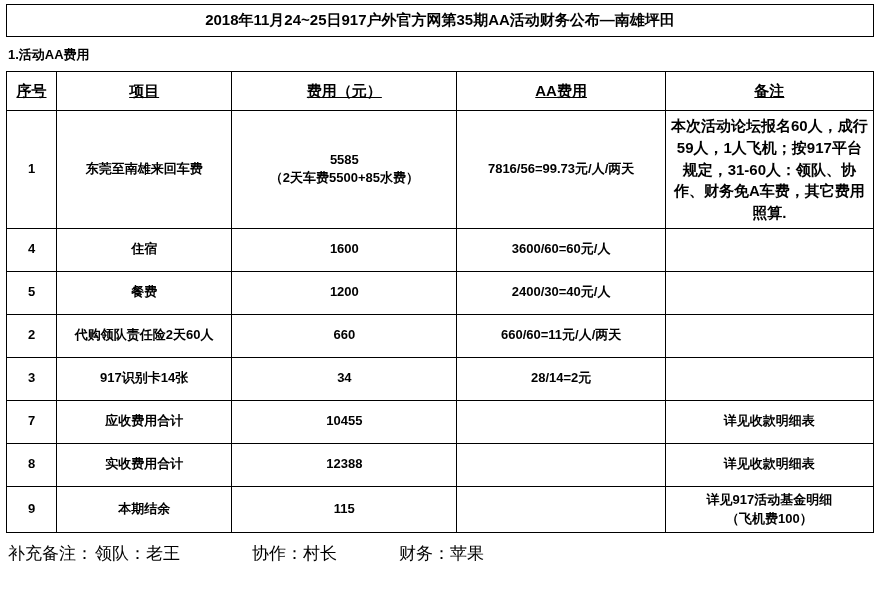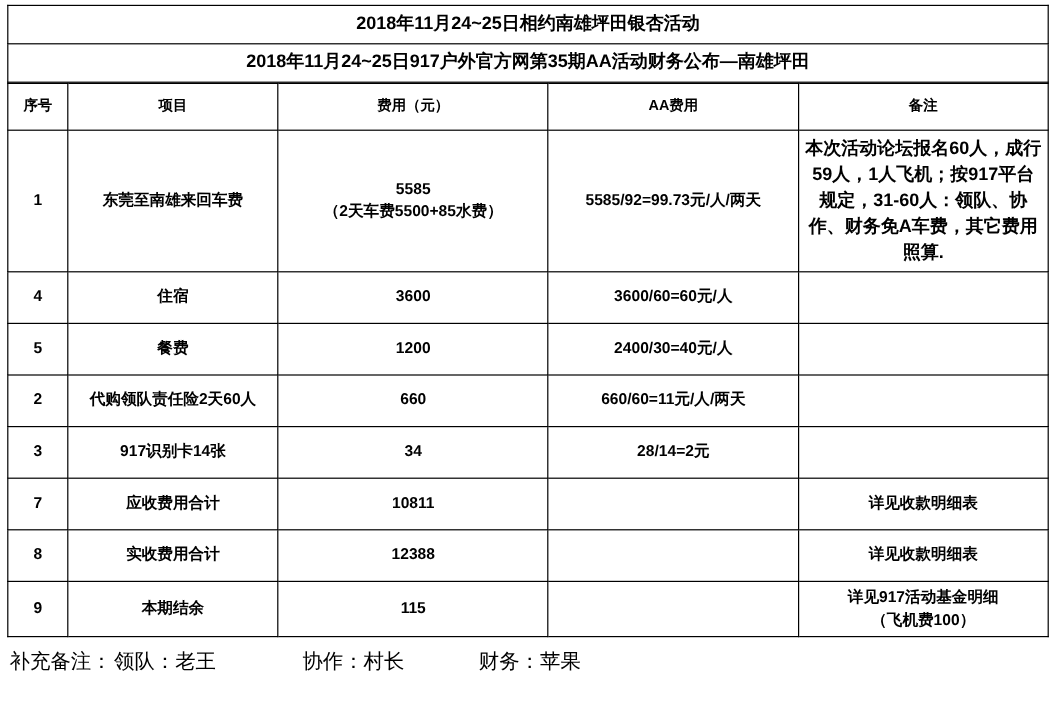--- a/index.html
+++ b/index.html
@@ -53,21 +53,22 @@
   .main-table th, .main-table td {
     border: 1px solid #000000;
     text-align: center;
     vertical-align: middle;
     padding: 4px 4px;
     line-height: 1.45;
   }
   .main-table thead th {
     font-weight: bold;
     height: 30px;
-    font-size: 12px;
+    font-size: 15px;
+    text-decoration: underline;
   }
   .main-table tbody td {
     height: 34px;
     font-weight: bold;
   }
   .main-table tbody td.note {
     font-weight: normal;
   }
   .main-table tbody tr.tall td {
     height: 74px;
@@ -100,28 +101,26 @@
   .footer .f-gap2 { display: inline-block; width: 62px; }
 </style>
 </head>
 <body>
 
 <div class="page">
 
   <table class="title-table">
     <tbody>
       <tr>
-        <td>2018年11月24~25日相约南雄坪田银杏活动</td>
-      </tr>
-      <tr>
         <td>2018年11月24~25日917户外官方网第35期AA活动财务公布—南雄坪田</td>
       </tr>
     </tbody>
   </table>
 
+  <div class="section-label">1.活动AA费用</div>
 
   <table class="main-table">
     <colgroup>
       <col class="col-no">
       <col class="col-item">
       <col class="col-fee">
       <col class="col-aa">
       <col class="col-note">
     </colgroup>
     <thead>
@@ -132,27 +131,27 @@
         <th>AA费用</th>
         <th>备注</th>
       </tr>
     </thead>
     <tbody>
       <tr class="tall">
         <td>1</td>
         <td>东莞至南雄来回车费</td>
         <td class="multiline">5585
 （2天车费5500+85水费）</td>
-        <td>5585/92=99.73元/人/两天</td>
+        <td>7816/56=99.73元/人/两天</td>
         <td class="note-left">本次活动论坛报名60人，成行59人，1人飞机；按917平台规定，31-60人：领队、协作、财务免A车费，其它费用照算.</td>
       </tr>
       <tr>
         <td>4</td>
         <td>住宿</td>
-        <td>3600</td>
+        <td>1600</td>
         <td>3600/60=60元/人</td>
         <td class="note"></td>
       </tr>
       <tr>
         <td>5</td>
         <td>餐费</td>
         <td>1200</td>
         <td>2400/30=40元/人</td>
         <td class="note"></td>
       </tr>
@@ -166,21 +165,21 @@
       <tr>
         <td>3</td>
         <td>917识别卡14张</td>
         <td>34</td>
         <td>28/14=2元</td>
         <td class="note"></td>
       </tr>
       <tr>
         <td>7</td>
         <td>应收费用合计</td>
-        <td>10811</td>
+        <td>10455</td>
         <td></td>
         <td>详见收款明细表</td>
       </tr>
       <tr>
         <td>8</td>
         <td>实收费用合计</td>
         <td>12388</td>
         <td></td>
         <td>详见收款明细表</td>
       </tr>

